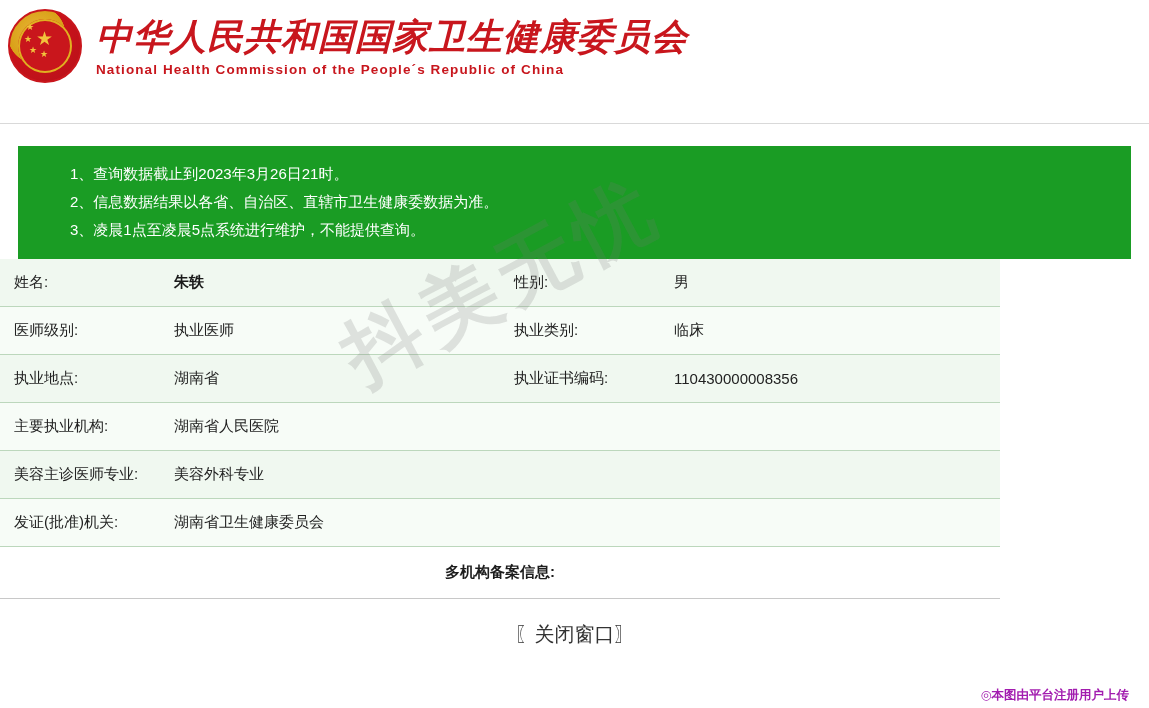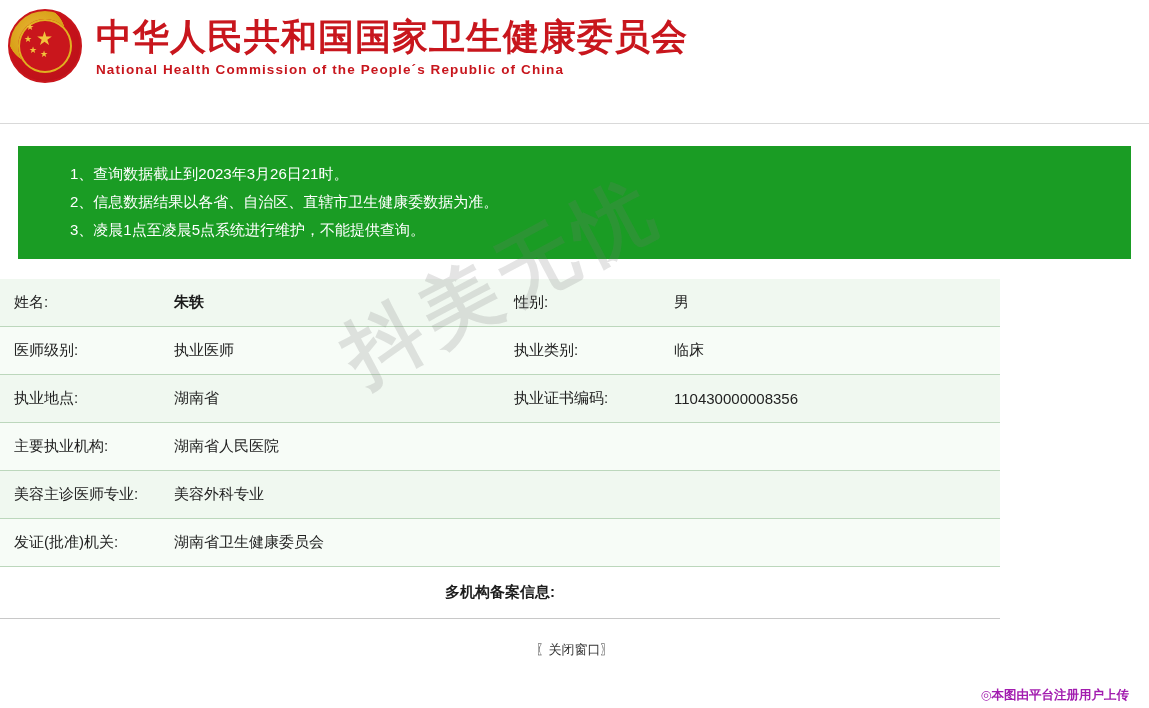--- a/index.html
+++ b/index.html
@@ -73,20 +73,21 @@
     padding-top: 2px;
   }
   .banner-title {
     font-family: "DejaVu Sans", "Liberation Sans", sans-serif;
     font-size: 36px;
     font-weight: bold;
     color: #c8161d;
     letter-spacing: 1px;
     line-height: 1.15;
     white-space: nowrap;
+    font-style: italic;
   }
   .banner-sub {
     font-family: "Liberation Sans", sans-serif;
     font-size: 13.5px;
     font-weight: bold;
     color: #c8161d;
     letter-spacing: 1.1px;
     margin-top: 4px;
     white-space: nowrap;
   }
@@ -99,21 +100,20 @@
     padding: 14px 18px 16px 52px;
     font-size: 15px;
     line-height: 1.85;
   }
   .notice div { white-space: nowrap; }
 
   
   .info-table {
     width: 1000px;
     border-collapse: collapse;
-    margin-top: 20px;
     table-layout: fixed;
     font-size: 15px;
     color: #1d1d1d;
   }
   .info-table td {
     border-bottom: 1px solid #bcd7bc;
     padding: 14px 0 14px 14px;
     vertical-align: middle;
     background: #f2faf2;
     height: 46px;
@@ -130,21 +130,21 @@
     font-weight: bold;
     font-size: 15px;
     padding: 16px 0;
     background: #ffffff !important;
     border-bottom: 1px solid #c8c8c8;
     border-radius: 11px;
   }
 
   .close-row {
     text-align: center;
-    font-size: 13px;
+    font-size: 20px;
     color: #333;
     padding-top: 22px;
     background: #fff;
   }
 
   
   .wm-center {
     position: absolute;
     left: 330px;
     top: 230px;

